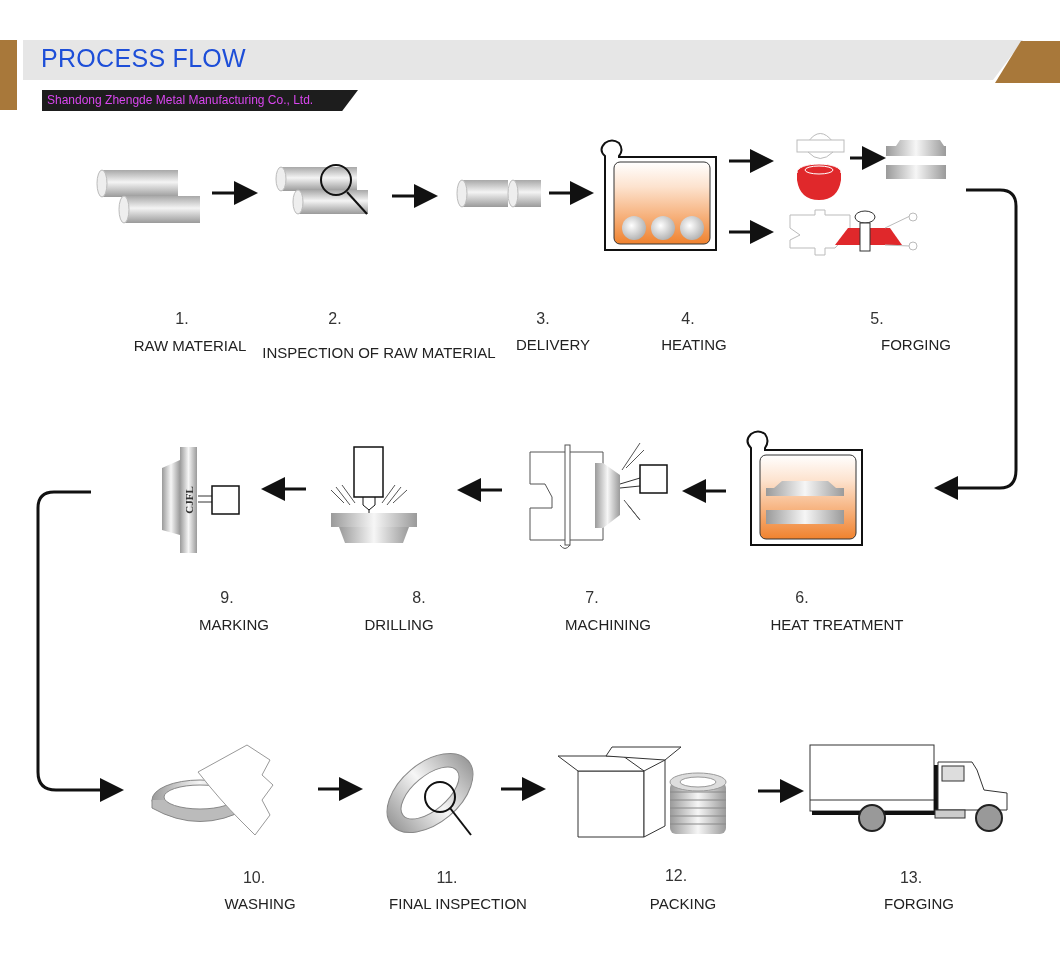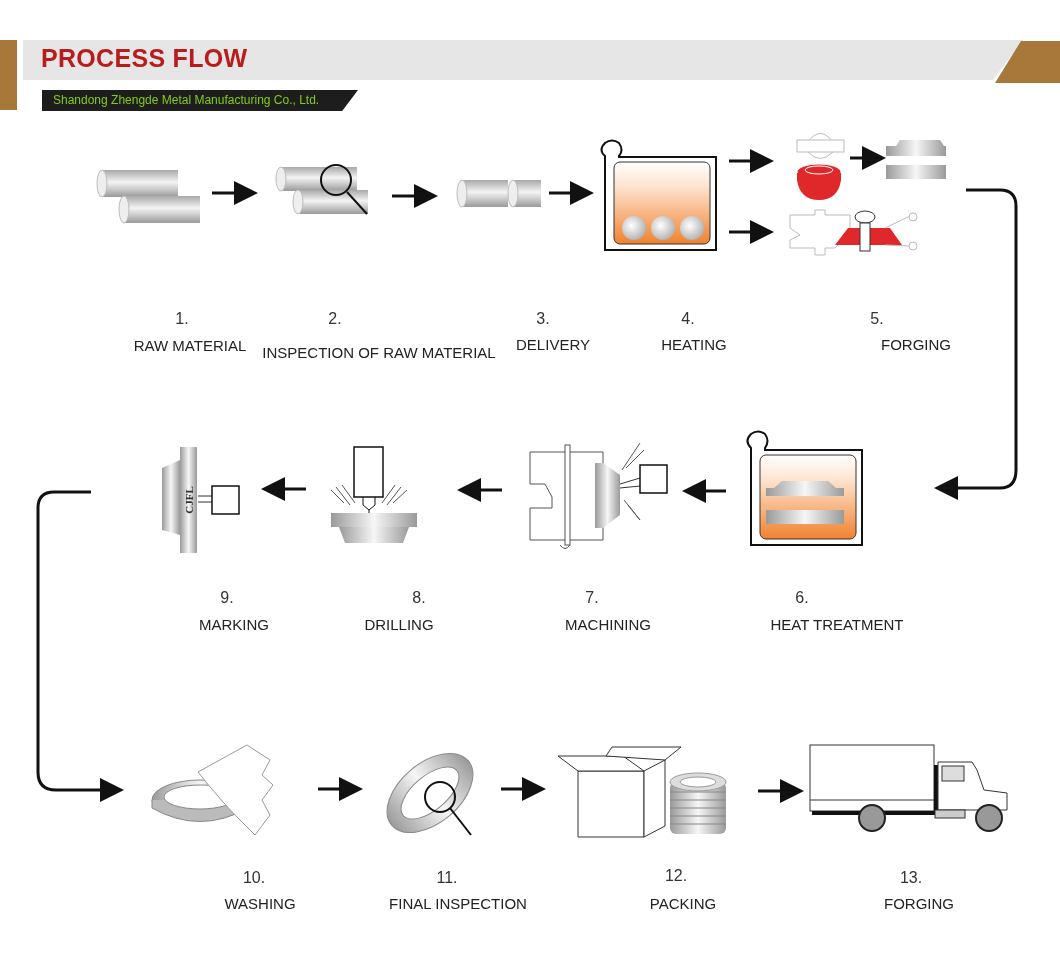--- a/index.html
+++ b/index.html
@@ -1,22 +1,22 @@
 <!DOCTYPE html>
 <html><head>
 <meta charset="utf-8">
 <style>
   html,body{margin:0;padding:0;background:#fff;}
   body{width:1060px;height:958px;position:relative;overflow:hidden;font-family:"Liberation Sans","DejaVu Sans",sans-serif;color:#222;}
   .abs{position:absolute;}
   .left-accent{left:0;top:40px;width:17px;height:70px;background:#a8783a;}
   .title-bar{left:23px;top:40px;width:1000px;height:40px;background:#e6e6e6;clip-path:polygon(0 0,100% 0,97% 100%,0 100%);}
-  .title{left:41px;top:44px;font-size:25px;font-weight:bold;color:#b91c1c;letter-spacing:.3px;}
+  .title{left:41px;top:44px;font-size:25px;font-weight:normal;color:#1d4ed8;letter-spacing:.3px;}
   .right-accent{left:995px;top:41px;width:65px;height:42px;background:#a8783a;clip-path:polygon(40% 0,100% 0,100% 100%,0 100%);}
-  .subtitle{left:42px;top:90px;height:21px;width:316px;background:#1d1d1d;clip-path:polygon(0 0,100% 0,95% 100%,0 100%);color:#84cc16;font-size:12px;line-height:21px;padding-left:11px;box-sizing:border-box;}
+  .subtitle{left:42px;top:90px;height:21px;width:316px;background:#1d1d1d;clip-path:polygon(0 0,100% 0,95% 100%,0 100%);color:#d946ef;font-size:12px;line-height:21px;padding-left:5px;box-sizing:border-box;}
   .lbl{text-align:center;font-size:15px;color:#222;transform:translateX(-50%);white-space:nowrap;margin-left:8px;}
   .num{text-align:center;font-size:16px;color:#333;transform:translateX(-50%);}
   svg.diagram{position:absolute;left:0;top:0;}
 </style>
 </head>
 <body>
 
 <div class="abs left-accent"></div>
 <div class="abs title-bar"></div>
 <div class="abs title">PROCESS FLOW</div>

